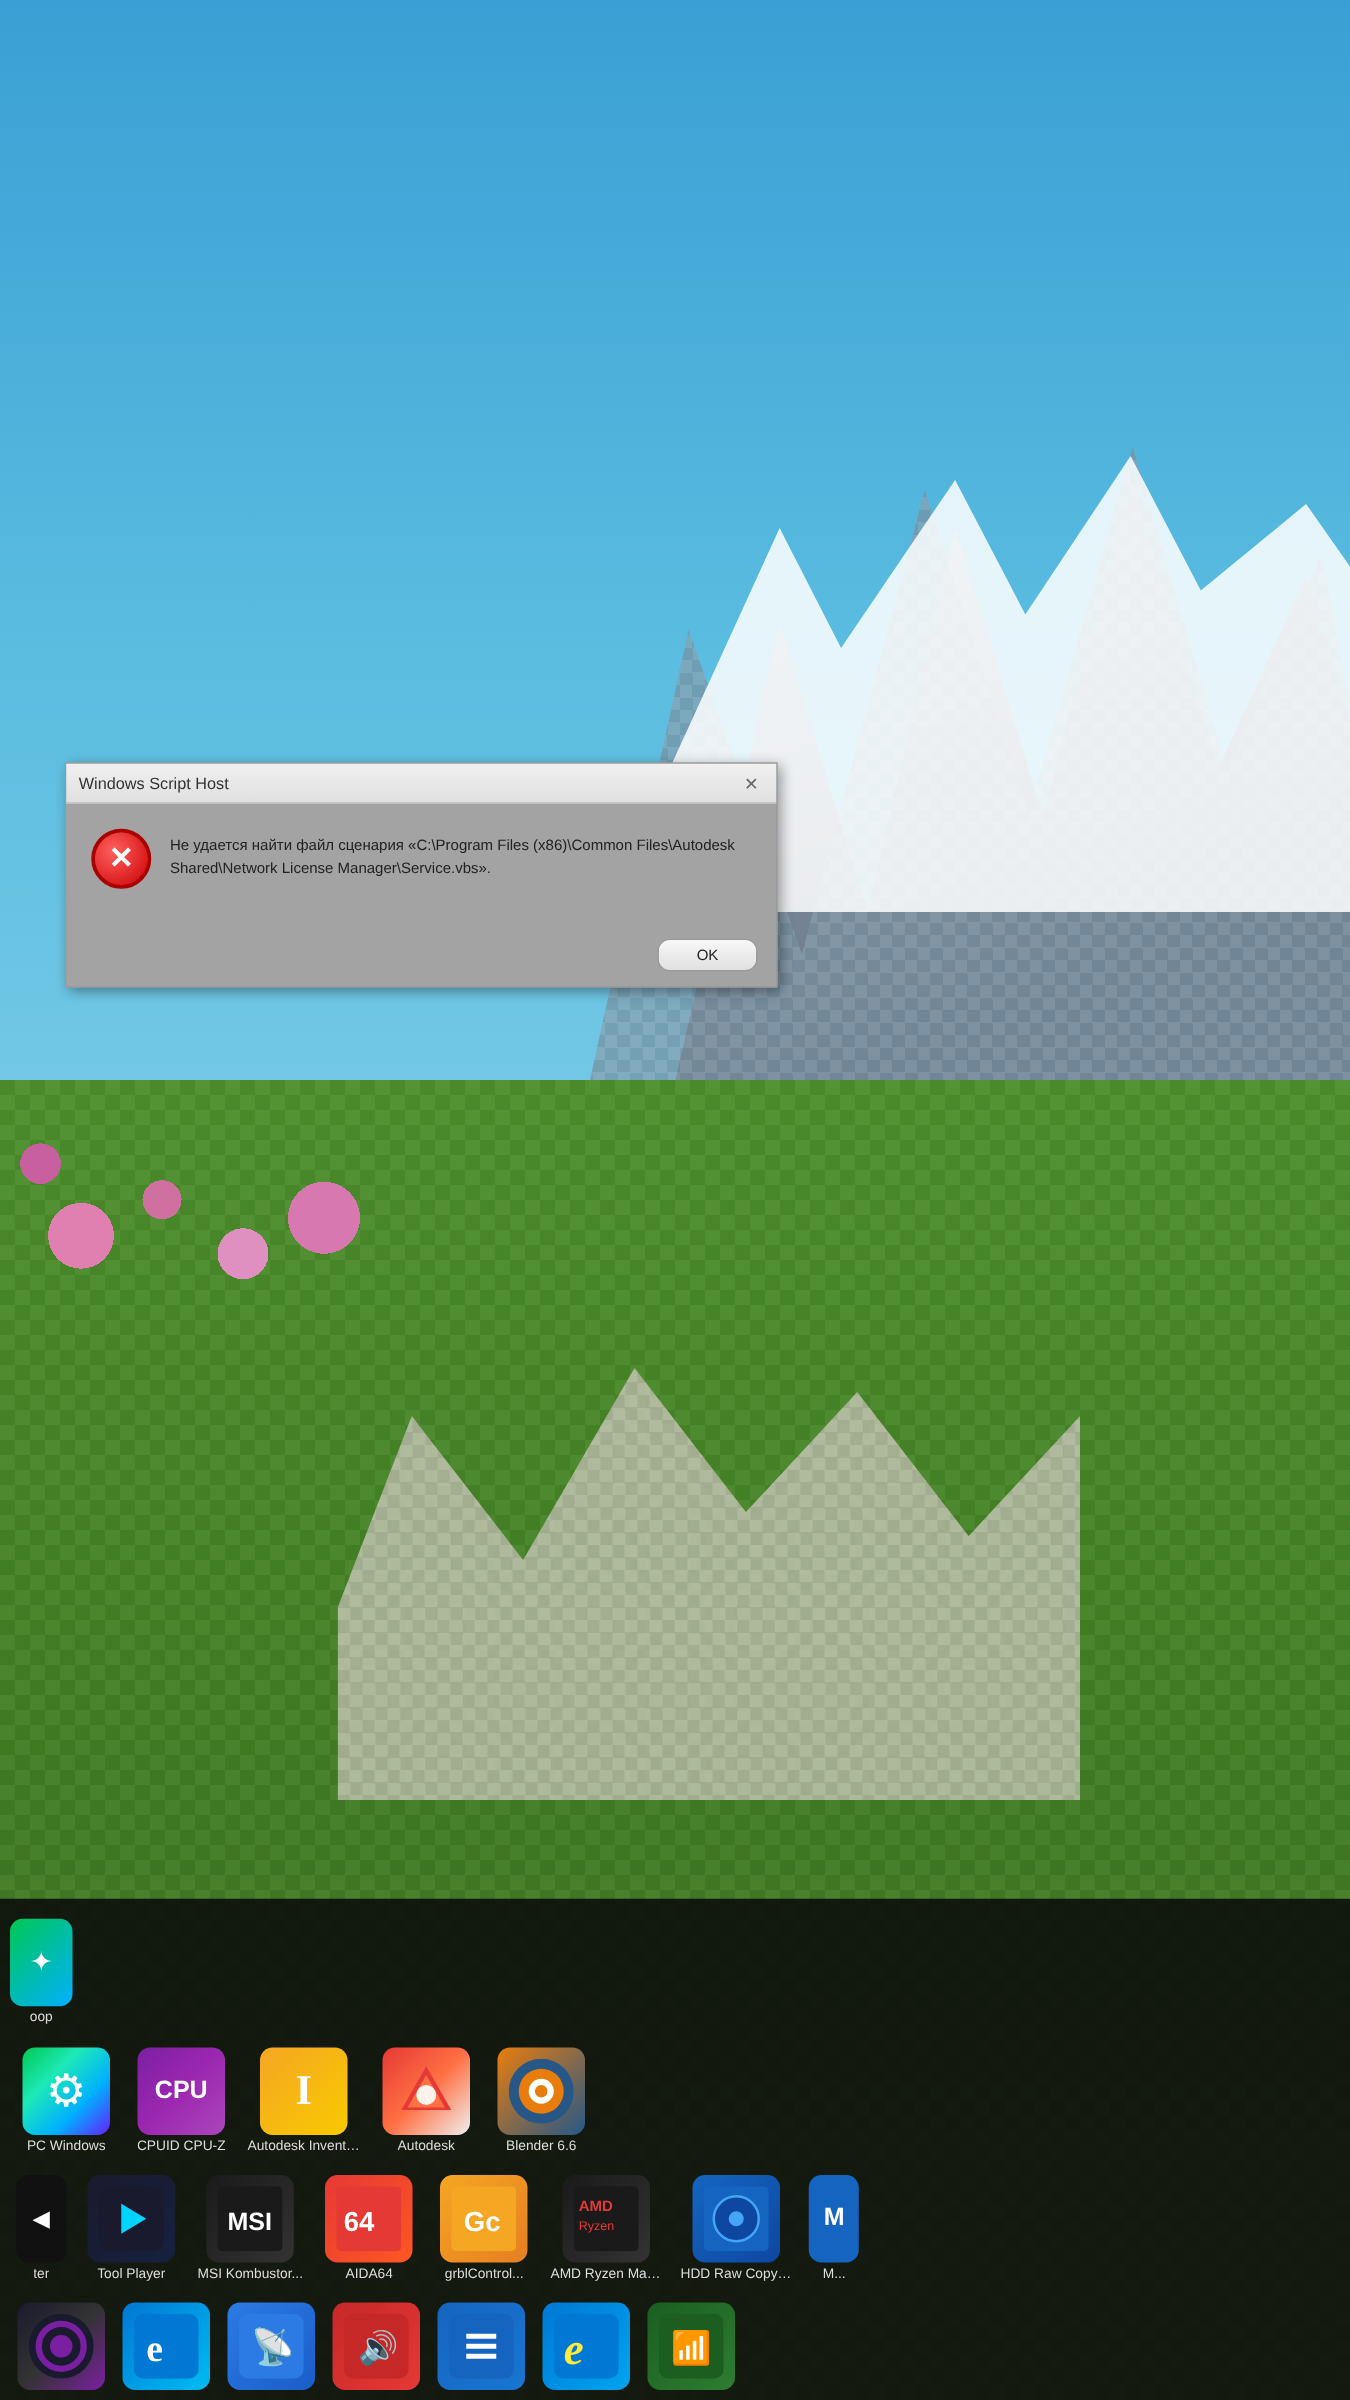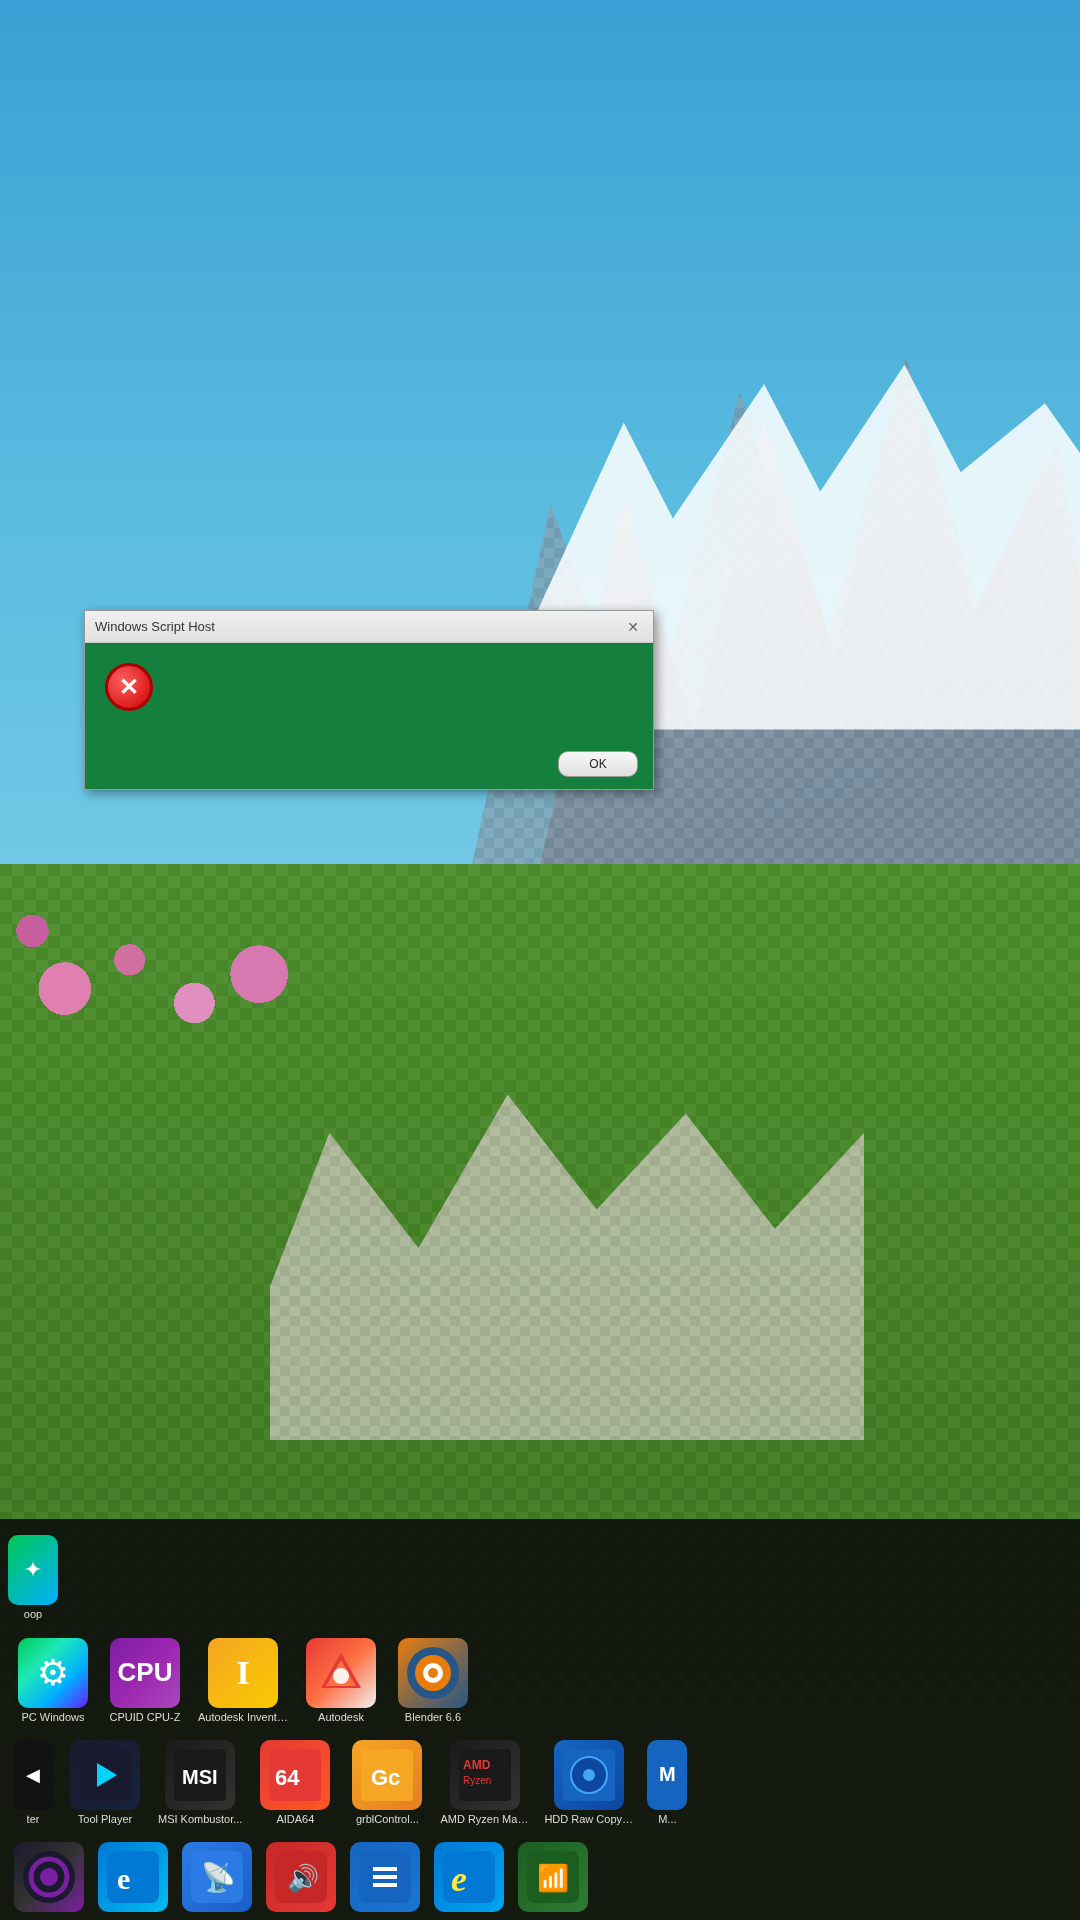--- a/index.html
+++ b/index.html
@@ -124,24 +124,23 @@
       top: 0; left: 0;
       width: 100%;
       height: 100%;
     }
 
     .dialog {
       position: absolute;
       top: 610px;
       left: 52px;
       width: 570px;
-      background: #15803d;
+      background: #a3a3a3;
       border: 1px solid #999;
       box-shadow: 3px 3px 10px rgba(0,0,0,0.4);
-      margin-left: 32px;
     }
 
     .dialog-titlebar {
       display: flex;
       align-items: center;
       justify-content: space-between;
       padding: 6px 10px;
       background: linear-gradient(180deg, #f0f0f0 0%, #e0e0e0 100%);
       border-bottom: 1px solid #ccc;
       height: 32px;
@@ -362,20 +361,21 @@
     <div class="dialog-titlebar">
       <span class="dialog-title">Windows Script Host</span>
       <button class="dialog-close-btn">✕</button>
     </div>
     <div class="dialog-body">
       <div class="error-icon">
         <div class="error-icon-circle">
           <span class="error-icon-x">✕</span>
         </div>
       </div>
+      <p class="dialog-message">Не удается найти файл сценария «C:\Program Files (x86)\Common Files\Autodesk Shared\Network License Manager\Service.vbs».</p>
     </div>
     <div class="dialog-footer">
       <button class="ok-button">OK</button>
     </div>
   </div>
 </div>
 
 <div class="taskbar">
 
   <div class="taskbar-row" id="row1-container">
@@ -390,21 +390,21 @@
 
   <div class="taskbar-row">
     <div class="app-icon-wrap">
       <div class="app-icon icon-pcmanager">
         <span style="font-size:36px; color:white;">⚙</span>
       </div>
       <span class="app-label">PC Windows</span>
     </div>
     <div class="app-icon-wrap">
       <div class="app-icon icon-cpuz">
-        <span style="font-size:26px; color:white; font-weight:bold;">CPU</span>
+        <span style="font-size:20px; color:white; font-weight:bold;">CPU</span>
       </div>
       <span class="app-label">CPUID CPU-Z</span>
     </div>
     <div class="app-icon-wrap">
       <div class="app-icon icon-autodesk">
         <span style="font-size:34px; color:white; font-weight:bold; font-family:Georgia,serif;">I</span>
       </div>
       <span class="app-label">Autodesk Inventor P...</span>
     </div>
     <div class="app-icon-wrap">

